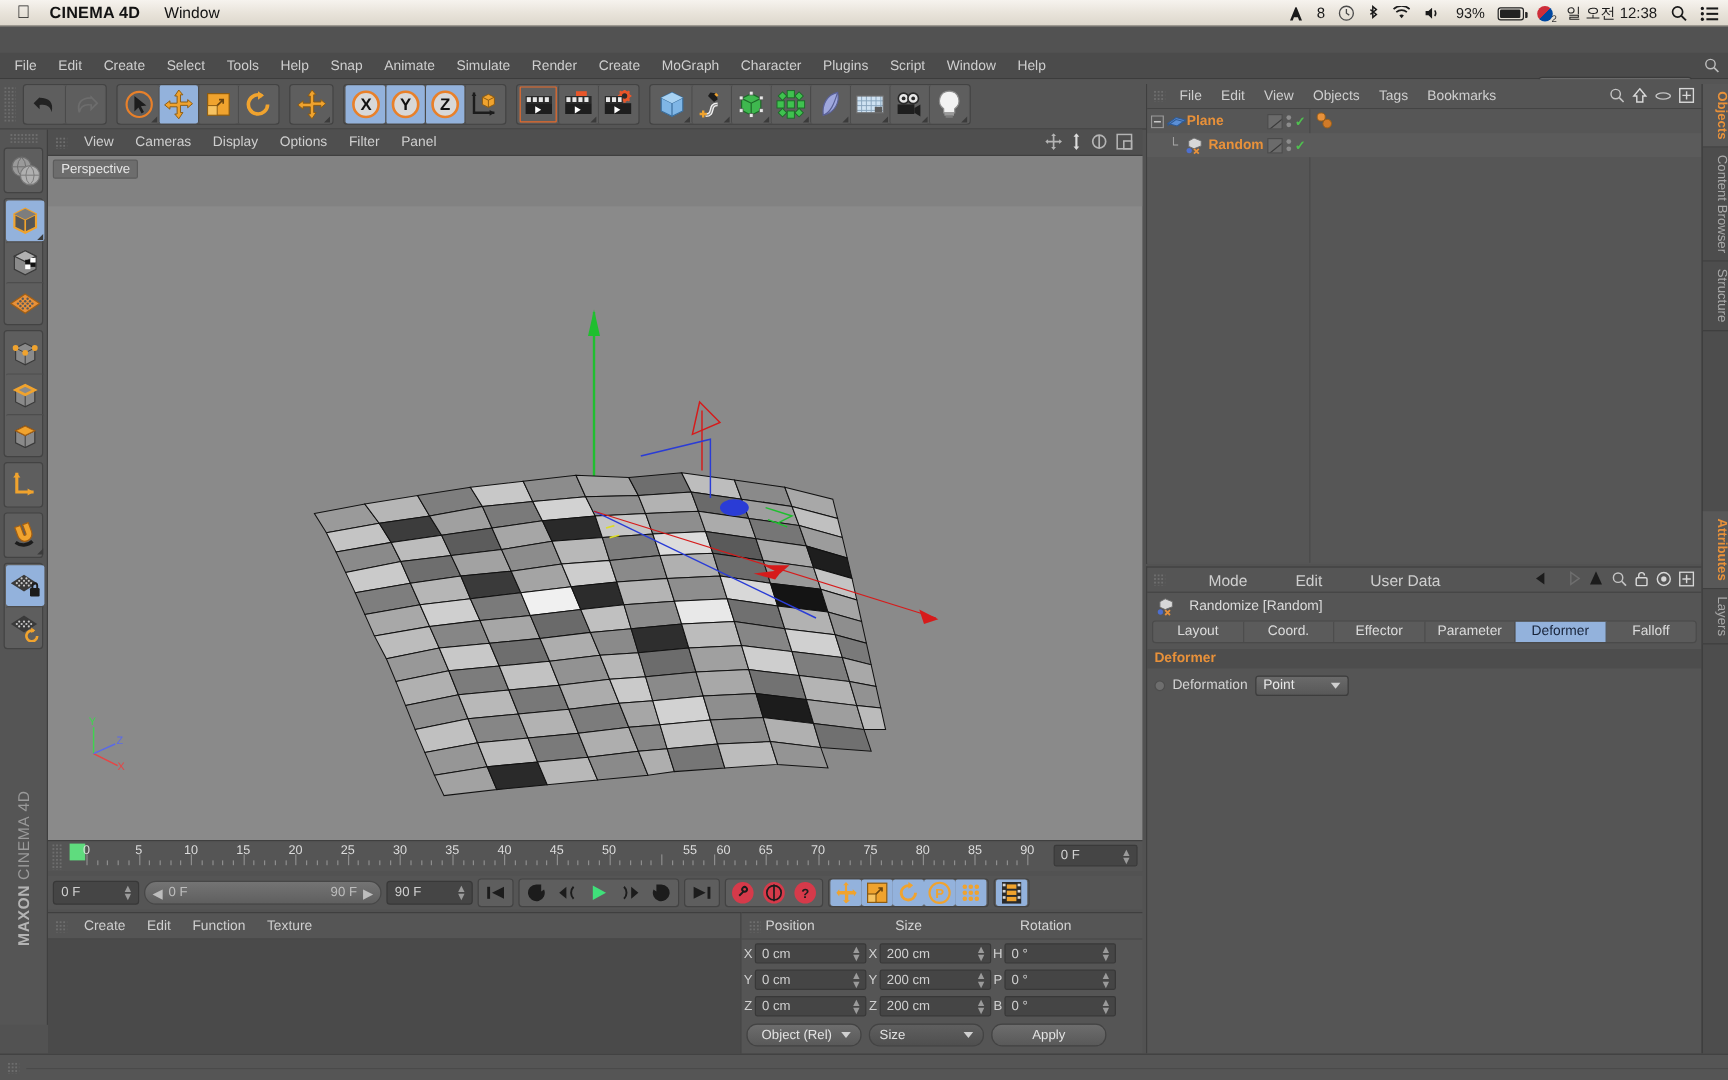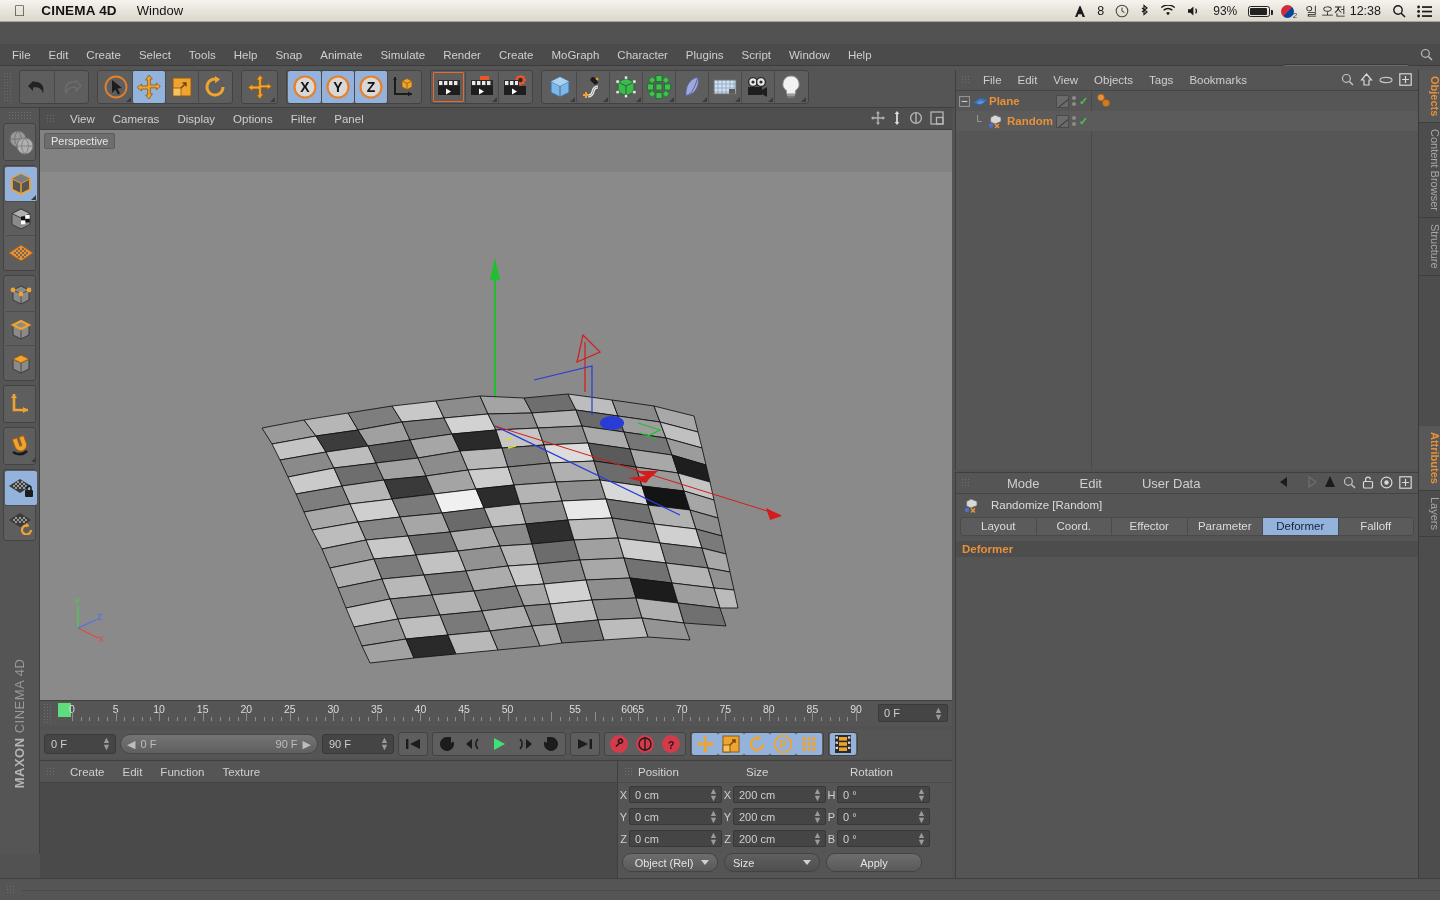--- a/index.html
+++ b/index.html
@@ -1021,21 +1021,21 @@
         <div class="tl-tick" style="left: 462.267px; height: 4px;"></div>
         <div class="tl-tick" style="left: 470.978px; height: 4px;"></div>
         <div class="tl-tick" style="left: 479.689px; height: 4px;"></div>
         <div class="tl-tick" style="left: 488.4px; height: 4px;"></div>
         <div class="tl-lbl" style="left: 521px;">55</div>
         <div class="tl-tick" style="left: 497.111px; height: 9px;"></div>
         <div class="tl-tick" style="left: 505.822px; height: 4px;"></div>
         <div class="tl-tick" style="left: 514.533px; height: 4px;"></div>
         <div class="tl-tick" style="left: 523.244px; height: 4px;"></div>
         <div class="tl-tick" style="left: 531.956px; height: 4px;"></div>
-        <div class="tl-lbl" style="left: 573px;">60</div>
+        <div class="tl-lbl" style="left: 549px;">60</div>
         <div class="tl-tick" style="left: 540.667px; height: 9px;"></div>
         <div class="tl-tick" style="left: 549.378px; height: 4px;"></div>
         <div class="tl-tick" style="left: 558.089px; height: 4px;"></div>
         <div class="tl-tick" style="left: 566.8px; height: 4px;"></div>
         <div class="tl-tick" style="left: 575.511px; height: 4px;"></div>
         <div class="tl-lbl" style="left: 584.222px;">65</div>
         <div class="tl-tick" style="left: 584.222px; height: 9px;"></div>
         <div class="tl-tick" style="left: 592.933px; height: 4px;"></div>
         <div class="tl-tick" style="left: 601.644px; height: 4px;"></div>
         <div class="tl-tick" style="left: 610.356px; height: 4px;"></div>
@@ -1469,20 +1469,28 @@
       <div class="am-tab">Layout</div>
       <div class="am-tab">Coord.</div>
       <div class="am-tab">Effector</div>
       <div class="am-tab">Parameter</div>
       <div class="am-tab act">Deformer</div>
       <div class="am-tab">Falloff</div>
     </div>
 
     <div class="am-section">Deformer</div>
 
+    <div class="am-row">
+      <span class="radio-o"></span>
+      <span class="am-lbl">Deformation</span>
+      <div class="am-combo">
+        <span>Point</span>
+        <span class="arw"></span>
+      </div>
+    </div>
   </div>
 
   <div class="vtabs">
     <div class="vtab act">Objects</div>
     <div class="vtab">Content Browser</div>
     <div class="vtab">Structure</div>
     <div class="vtab-spacer"></div>
     <div class="vtab act">Attributes</div>
     <div class="vtab">Layers</div>
   </div>

